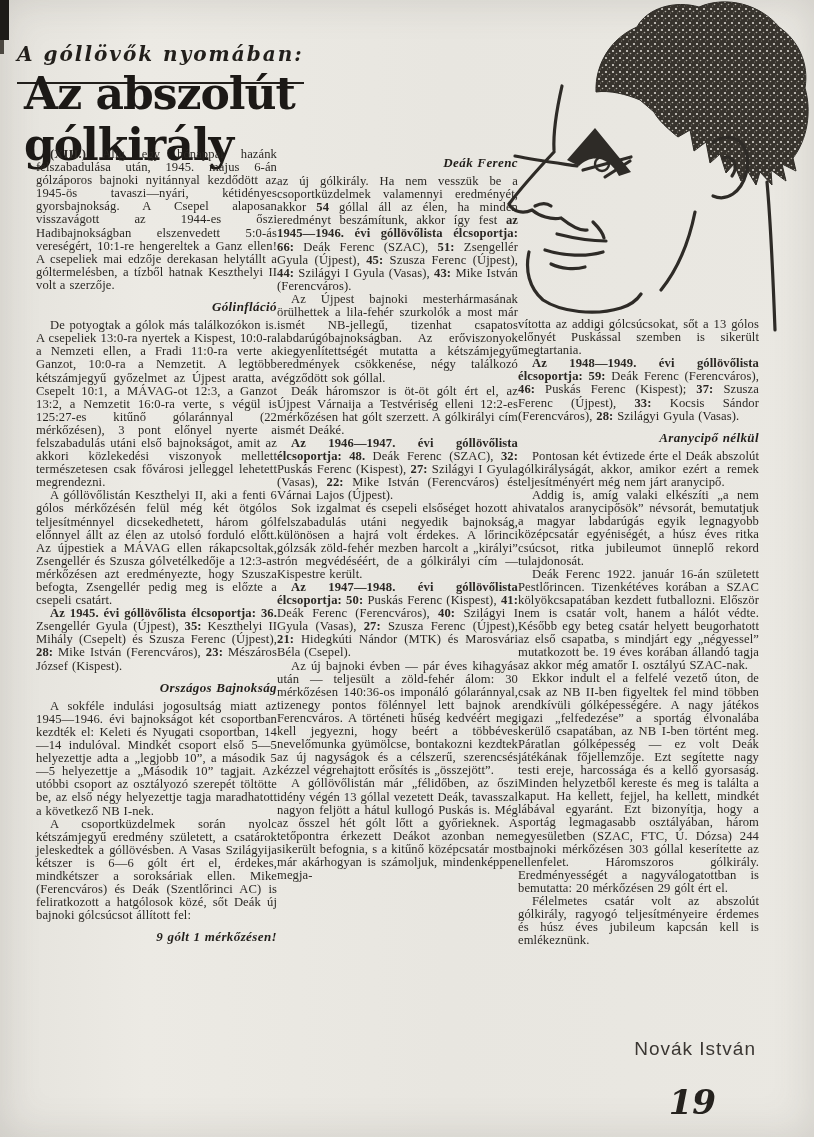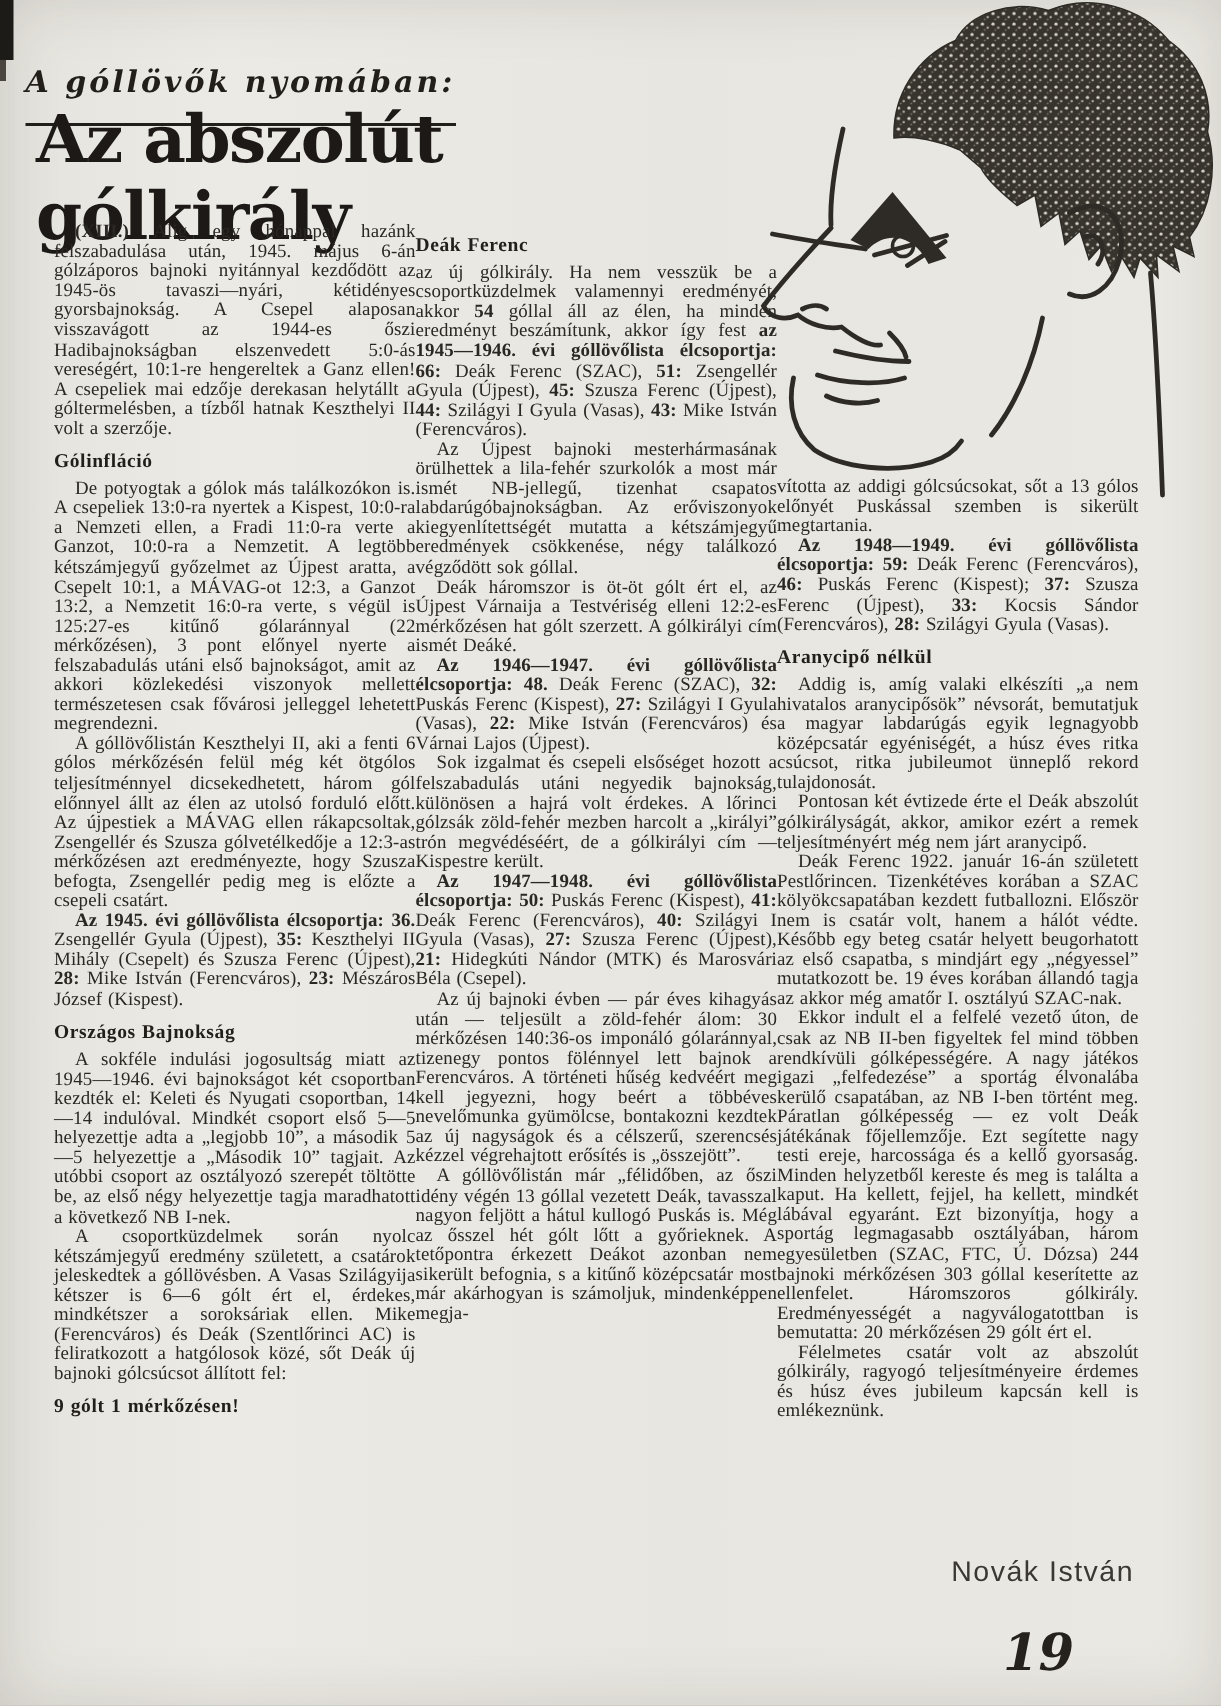--- a/index.html
+++ b/index.html
@@ -46,23 +46,24 @@
     font-size:12.6px;line-height:13.1px;
     text-align:justify;
     hyphens:auto;-webkit-hyphens:auto;
     word-spacing:.6px;letter-spacing:.1px;
   }
   .col3{padding-top:170px;}
   .para{margin:0;text-indent:14px;}
   .para.noindent{text-indent:0;}
   .para .b{font-weight:bold;}
   .subhead{
-    text-align:left;font-weight:bold;font-size:13px;
+    text-align:right;font-weight:bold;font-size:13px;
     margin:8px 0 6px;letter-spacing:.4px;color:#221f1b;
     text-indent:0;
+    font-style:italic;
   }
 
   .byline{
     position:absolute;right:58px;top:1038px;
     font-family:"Liberation Sans", sans-serif;
     font-size:19px;color:#3b3733;letter-spacing:1px;
   }
   .pagenum{
     position:absolute;right:98px;top:1082px;
     font-family:"DejaVu Serif", serif;
@@ -154,22 +155,22 @@
         <p class="para"><span class="b">Az 1946—1947. évi góllövőlista élcsoportja: 48.</span><span> Deák Ferenc (SZAC), </span><span class="b">32:</span><span> Puskás Ferenc (Kispest), </span><span class="b">27:</span><span> Szilágyi I Gyula (Vasas), </span><span class="b">22:</span><span> Mike István (Ferencváros) és Várnai Lajos (Újpest).</span></p>
         <p class="para"><span>Sok izgalmat és csepeli elsőséget hozott a felszabadulás utáni negyedik bajnokság, különösen a hajrá volt érdekes. A lőrinci gólzsák zöld-fehér mezben harcolt a „királyi” trón megvédéséért, de a gólkirályi cím — Kispestre került.</span></p>
         <p class="para"><span class="b">Az 1947—1948. évi góllövőlista élcsoportja: 50:</span><span> Puskás Ferenc (Kispest), </span><span class="b">41:</span><span> Deák Ferenc (Ferencváros), </span><span class="b">40:</span><span> Szilágyi I Gyula (Vasas), </span><span class="b">27:</span><span> Szusza Ferenc (Újpest), </span><span class="b">21:</span><span> Hidegkúti Nándor (MTK) és Marosvári Béla (Csepel).</span></p>
         <p class="para"><span>Az új bajnoki évben — pár éves kihagyás után — teljesült a zöld-fehér álom: 30 mérkőzésen 140:36-os imponáló gólaránnyal, tizenegy pontos fölénnyel lett bajnok a Ferencváros. A történeti hűség kedvéért meg kell jegyezni, hogy beért a többéves nevelőmunka gyümölcse, bontakozni kezdtek az új nagyságok és a célszerű, szerencsés kézzel végrehajtott erősítés is „összejött”.</span></p>
         <p class="para"><span>A góllövőlistán már „félidőben, az őszi idény végén 13 góllal vezetett Deák, tavasszal nagyon feljött a hátul kullogó Puskás is. Még az ősszel hét gólt lőtt a győrieknek. A tetőpontra érkezett Deákot azonban nem sikerült befognia, s a kitűnő középcsatár most már akárhogyan is számoljuk, mindenképpen megja-</span></p>
       </div>
     <div class="col col3">
         <p class="para noindent"><span>vította az addigi gólcsúcsokat, sőt a 13 gólos előnyét Puskással szemben is sikerült megtartania.</span></p>
         <p class="para"><span class="b">Az 1948—1949. évi góllövőlista élcsoportja: 59:</span><span> Deák Ferenc (Ferencváros), </span><span class="b">46:</span><span> Puskás Ferenc (Kispest); </span><span class="b">37:</span><span> Szusza Ferenc (Újpest), </span><span class="b">33:</span><span> Kocsis Sándor (Ferencváros), </span><span class="b">28:</span><span> Szilágyi Gyula (Vasas).</span></p>
         <div class="subhead">Aranycipő nélkül</div>
+        <p class="para"><span>Pontosan két évtizede érte el Deák abszolút gólkirályságát, akkor, amikor ezért a remek teljesítményért még nem járt aranycipő.</span></p>
         <p class="para"><span>Addig is, amíg valaki elkészíti „a nem hivatalos aranycipősök” névsorát, bemutatjuk a magyar labdarúgás egyik legnagyobb középcsatár egyéniségét, a húsz éves ritka csúcsot, ritka jubileumot ünneplő rekord tulajdonosát.</span></p>
-        <p class="para"><span>Pontosan két évtizede érte el Deák abszolút gólkirályságát, akkor, amikor ezért a remek teljesítményért még nem járt aranycipő.</span></p>
         <p class="para"><span>Deák Ferenc 1922. január 16-án született Pestlőrincen. Tizenkétéves korában a SZAC kölyökcsapatában kezdett futballozni. Először nem is csatár volt, hanem a hálót védte. Később egy beteg csatár helyett beugorhatott az első csapatba, s mindjárt egy „négyessel” mutatkozott be. 19 éves korában állandó tagja az akkor még amatőr I. osztályú SZAC-nak.</span></p>
         <p class="para"><span>Ekkor indult el a felfelé vezető úton, de csak az NB II-ben figyeltek fel mind többen rendkívüli gólképességére. A nagy játékos igazi „felfedezése” a sportág élvonalába kerülő csapatában, az NB I-ben történt meg. Páratlan gólképesség — ez volt Deák játékának főjellemzője. Ezt segítette nagy testi ereje, harcossága és a kellő gyorsaság. Minden helyzetből kereste és meg is találta a kaput. Ha kellett, fejjel, ha kellett, mindkét lábával egyaránt. Ezt bizonyítja, hogy a sportág legmagasabb osztályában, három egyesületben (SZAC, FTC, Ú. Dózsa) 244 bajnoki mérkőzésen 303 góllal keserítette az ellenfelet. Háromszoros gólkirály. Eredményességét a nagyválogatottban is bemutatta: 20 mérkőzésen 29 gólt ért el.</span></p>
         <p class="para"><span>Félelmetes csatár volt az abszolút gólkirály, ragyogó teljesítményeire érdemes és húsz éves jubileum kapcsán kell is emlékeznünk.</span></p>
       </div>
   </div>
 
   <div class="byline">Novák István</div>
   <div class="pagenum">19</div>
 
 </div>

